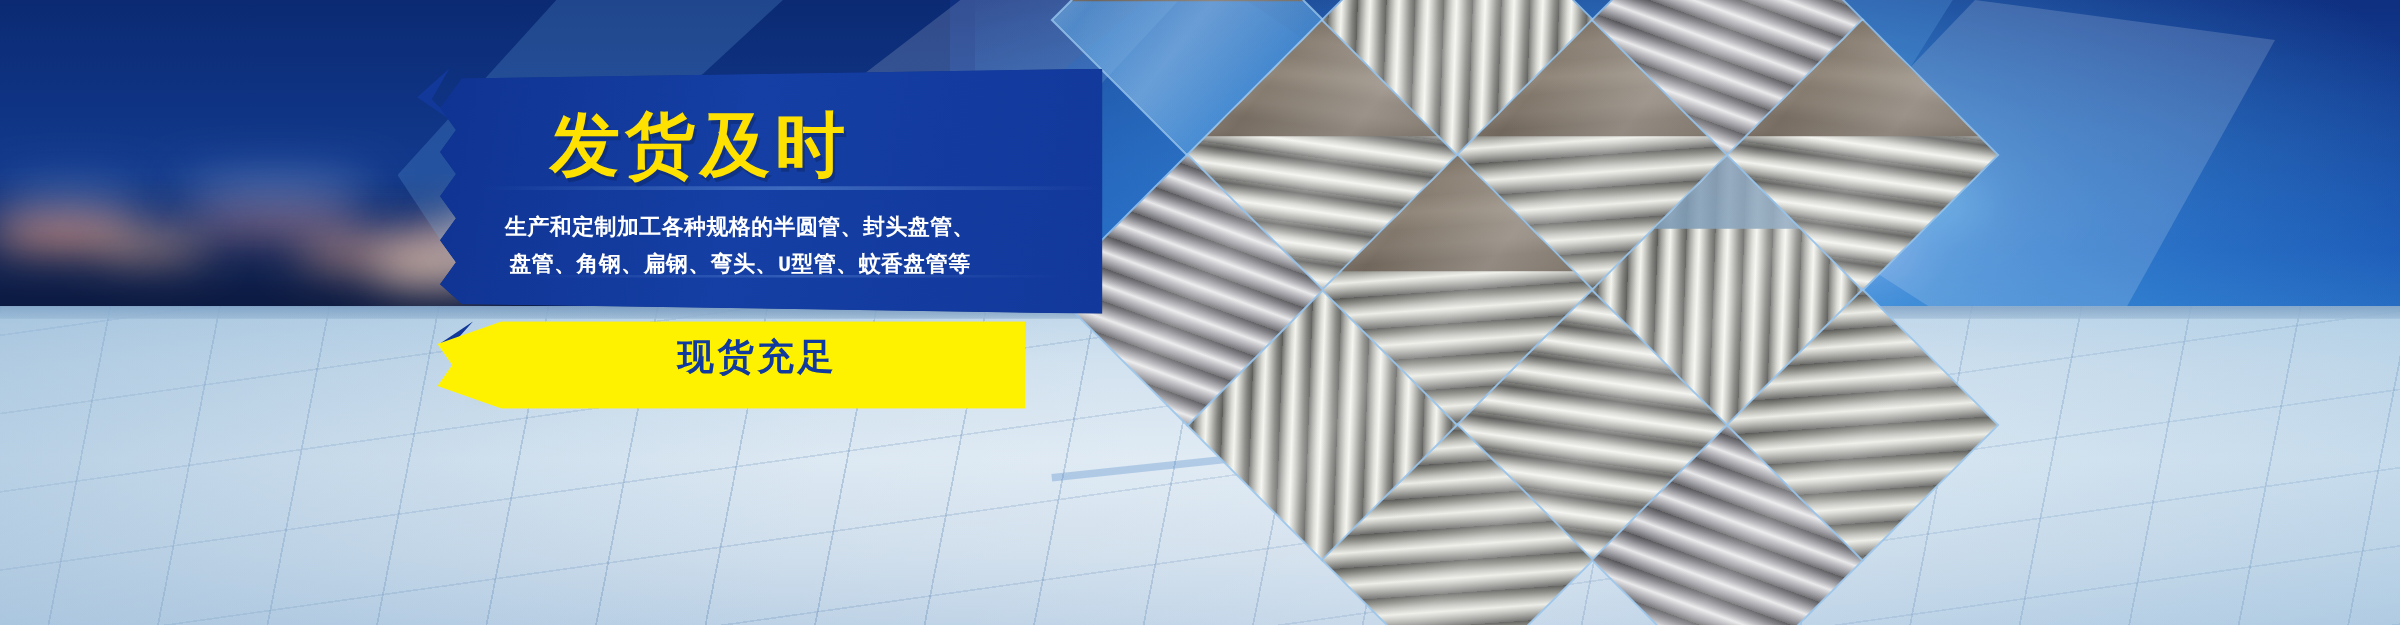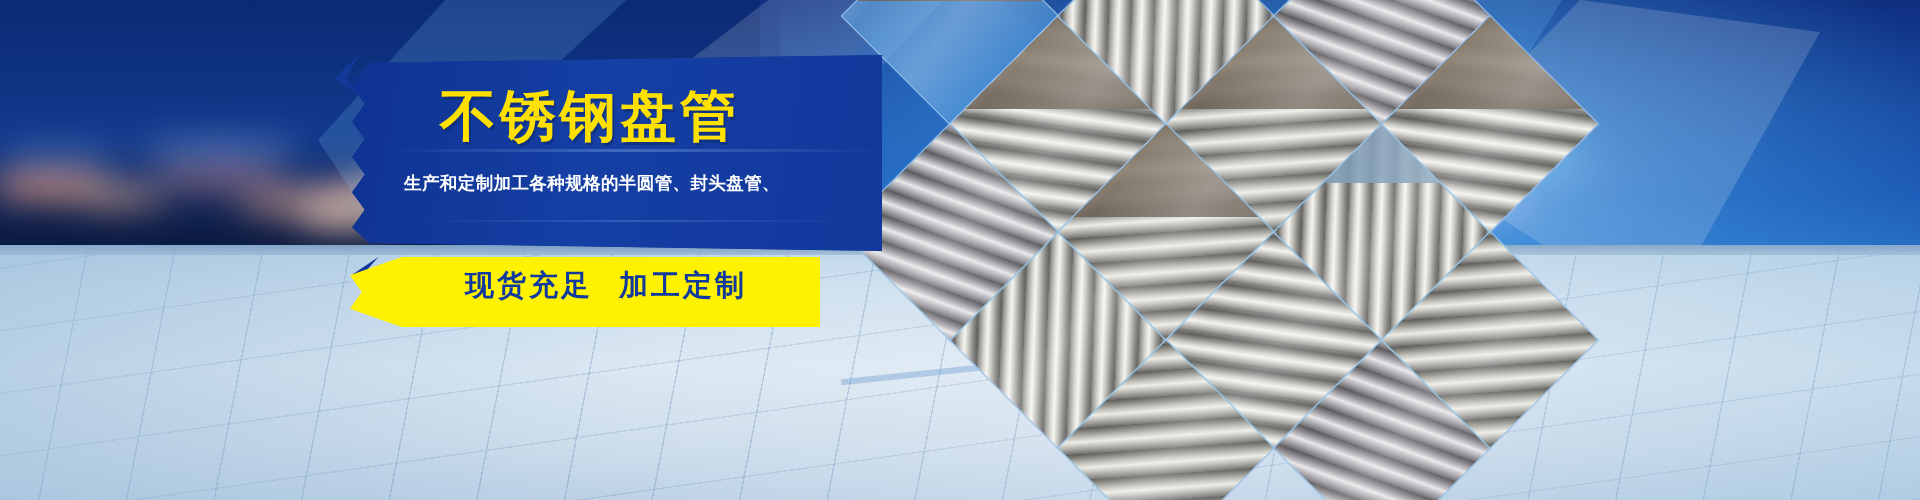--- a/index.html
+++ b/index.html
@@ -89,21 +89,21 @@
   .arrow-top{left:318px;top:57px;width:44px;height:44px;
     clip-path:polygon(100% 0%,36% 46%,100% 100%,62% 52%);
     transform:rotate(-6deg);}
   .arrow-bot{left:340px;top:254px;width:40px;height:52px;
     clip-path:polygon(96% 6%,30% 40%,78% 100%,52% 44%);}
   
   .title{position:absolute;left:440px;top:88px;width:420px;
     font-size:56px;line-height:1;font-weight:700;letter-spacing:4px;color:#ffe100;
     text-shadow:2px 3px 0 rgba(0,0,0,.18);}
   .subtitle{position:absolute;left:392px;top:168px;width:400px;text-align:center;
-    color:#ffffff;font-size:17.5px;line-height:1.72;font-weight:600;letter-spacing:.4px;}
+    color:#ffffff;font-size:17.5px;line-height:1.72;font-weight:600;letter-spacing:.4px;font-family:Liberation Mono, monospace;}
   .subtitle span{display:block;white-space:nowrap;}
   
   .yellow-wrap{position:absolute;left:350px;top:257px;width:470px;height:70px;}
   .yellow{position:absolute;inset:0;background:#fff200;
     clip-path:polygon(11% 0%,100% 0%,100% 100%,11% 100%,0% 74%,2.5% 50%,0% 26%);}
   .yellow-txt{position:absolute;left:0;top:0;width:470px;height:58px;
     display:flex;align-items:center;justify-content:center;gap:26px;
     color:#103a9d;font-size:29px;font-weight:700;letter-spacing:3px;
     padding-left:42px;}
   .yellow-txt span{white-space:nowrap;}
@@ -239,28 +239,28 @@
   <div class="arrow-acc arrow-bot"></div>
 
   <div class="panel-wrap">
     <div class="panel">
       <div class="panel-grad"></div>
       <div class="panel-beam"></div>
       <div class="panel-beam2"></div>
     </div>
   </div>
 
-  <div class="title">不锈钢盘管</div>
+  <div class="title">发货及时</div>
 
   <div class="subtitle">
     <span>生产和定制加工各种规格的半圆管、封头盘管、</span>
+    <span>盘管、角钢、扁钢、弯头、U型管、蚊香盘管等</span>
   </div>
 
   <div class="ydrop"></div>
   <div class="yellow-wrap">
     <div class="yellow"></div>
     <div class="yellow-txt">
       <span>现货充足</span>
-      <span>加工定制</span>
     </div>
   </div>
 
 </div>
 
 </body></html>

